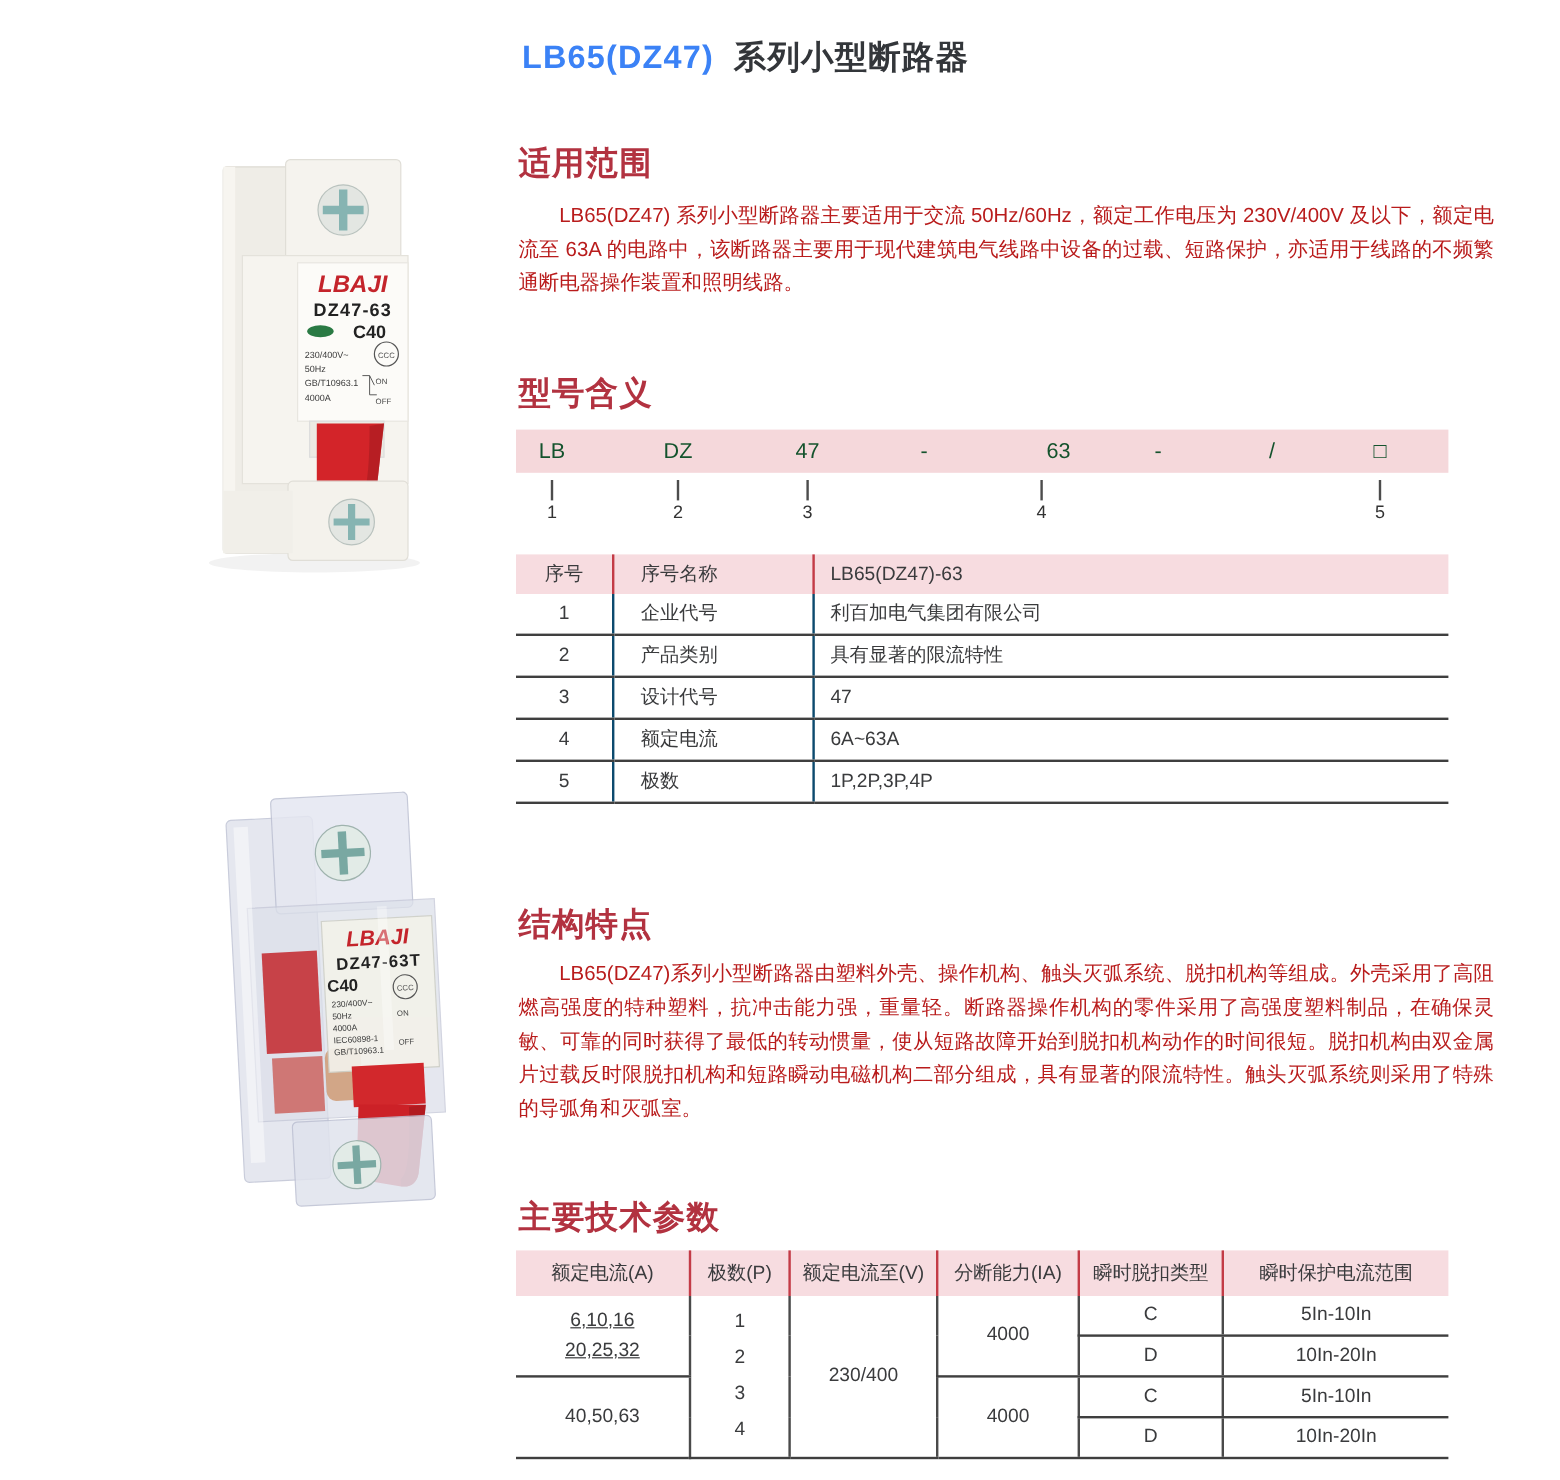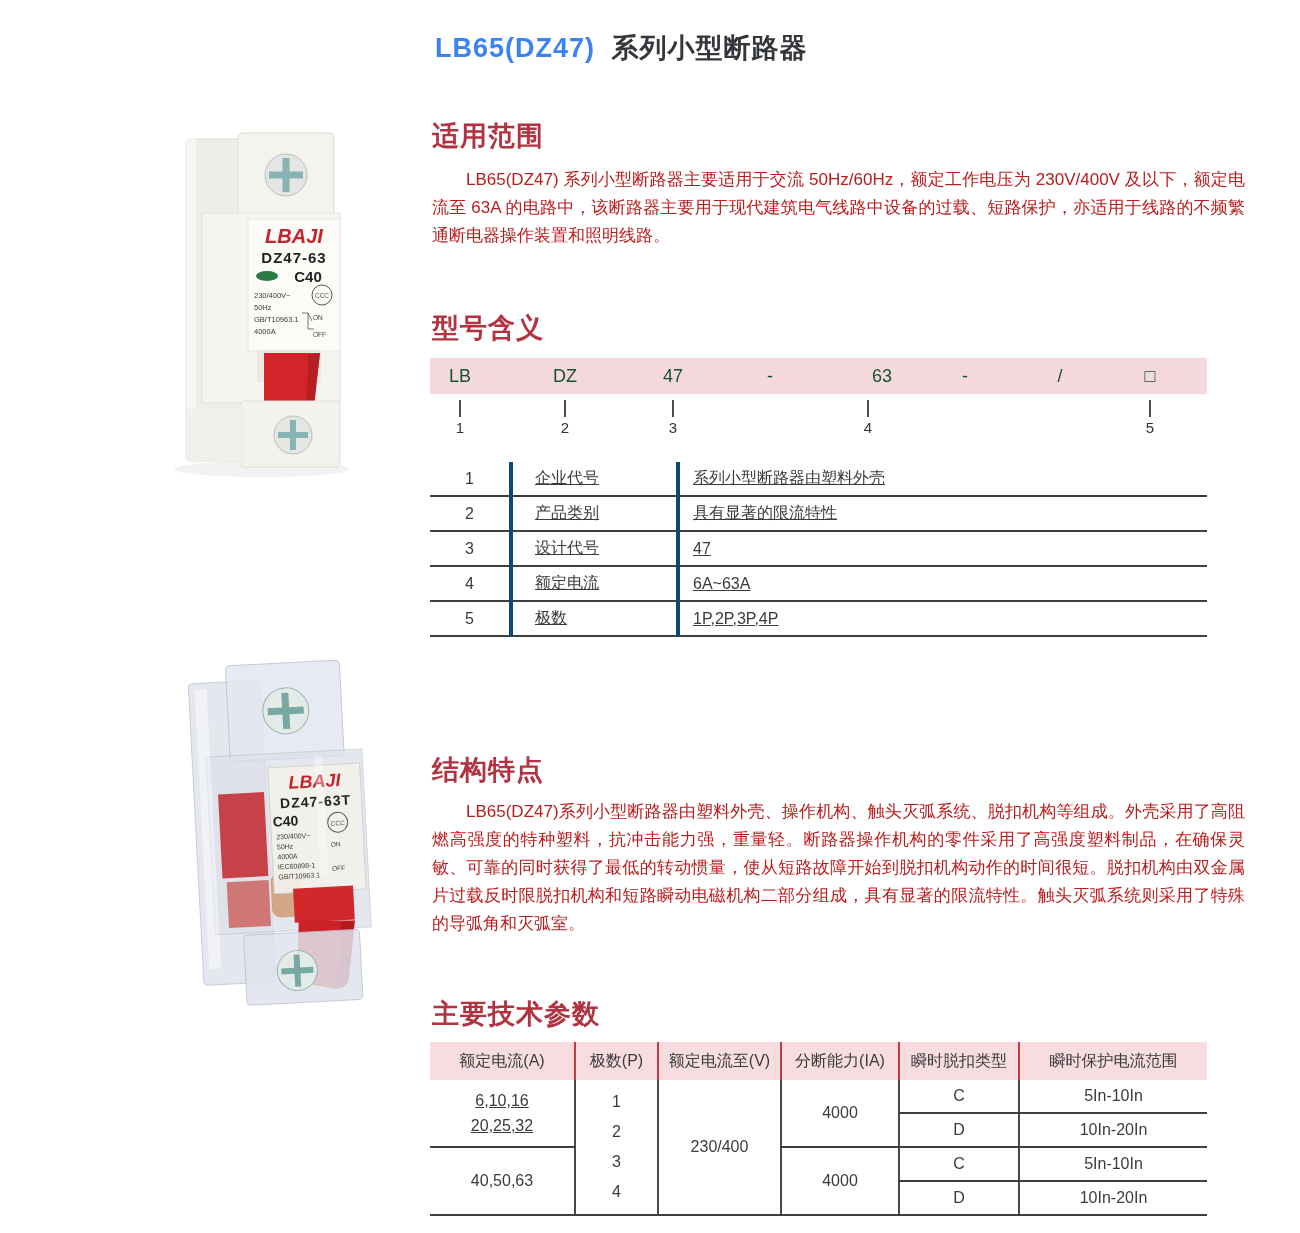--- a/index.html
+++ b/index.html
@@ -35,21 +35,21 @@
     position:absolute; top:419px; transform:translateX(-50%);
     font-size:15px; color:#333;
   }
 
   
   table { border-collapse:collapse; table-layout:fixed; }
   .t1 { left:430px; top:462px; width:777px; font-size:16px; color:#3a3b3d; }
   .t1 th { background:#f7dce0; height:31px; font-weight:normal; }
   .t1 th.h2, .t1 th.h3 { border-left:2px solid #c33b46; }
   .t1 td { height:31px; border-bottom:2px solid #3f3f3f; }
-  .t1 td.c2, .t1 td.c3 { border-left:4px solid #0c4a6e;text-decoration:underline; }
+  .t1 td.c2, .t1 td.c3 { border-left:2px solid #0c4a6e; }
   .t1 .c1 { text-align:center; }
   .t1 .c2 { text-align:left; padding-left:22px; }
   .t1 .c3 { text-align:left; padding-left:13px; }
 
   .t2 { left:430px; top:1042px; width:777px; font-size:16px; color:#3a3b3d; text-align:center; }
   .t2 th { background:#f7dce0; height:36px; font-weight:normal; }
   .t2 th + th { border-left:2px solid #c33b46; }
   .t2 td { height:30px; }
   .t2 td.vl { border-left:2px solid #4a4a4a; }
   .t2 td.bb { border-bottom:2px solid #3f3f3f; }
@@ -139,24 +139,29 @@
 <span class="tick-num" style="left:868px;">4</span>
 <span class="tick-num" style="left:1150px;">5</span>
 
 <table class="abs t1">
   <colgroup>
       <col style="width:81px">
       <col style="width:167px">
       <col style="width:529px">
     </colgroup>
   <tbody>
+      <tr>
+    <th class="c1">序号</th>
+    <th class="c2 h2">序号名称</th>
+    <th class="c3 h3">LB65(DZ47)-63</th>
+  </tr>
   <tr>
     <td class="c1">1</td>
     <td class="c2">企业代号</td>
-    <td class="c3">系列小型断路器由塑料外壳</td>
+    <td class="c3">利百加电气集团有限公司</td>
   </tr>
   <tr>
     <td class="c1">2</td>
     <td class="c2">产品类别</td>
     <td class="c3">具有显著的限流特性</td>
   </tr>
   <tr>
     <td class="c1">3</td>
     <td class="c2">设计代号</td>
     <td class="c3">47</td>

